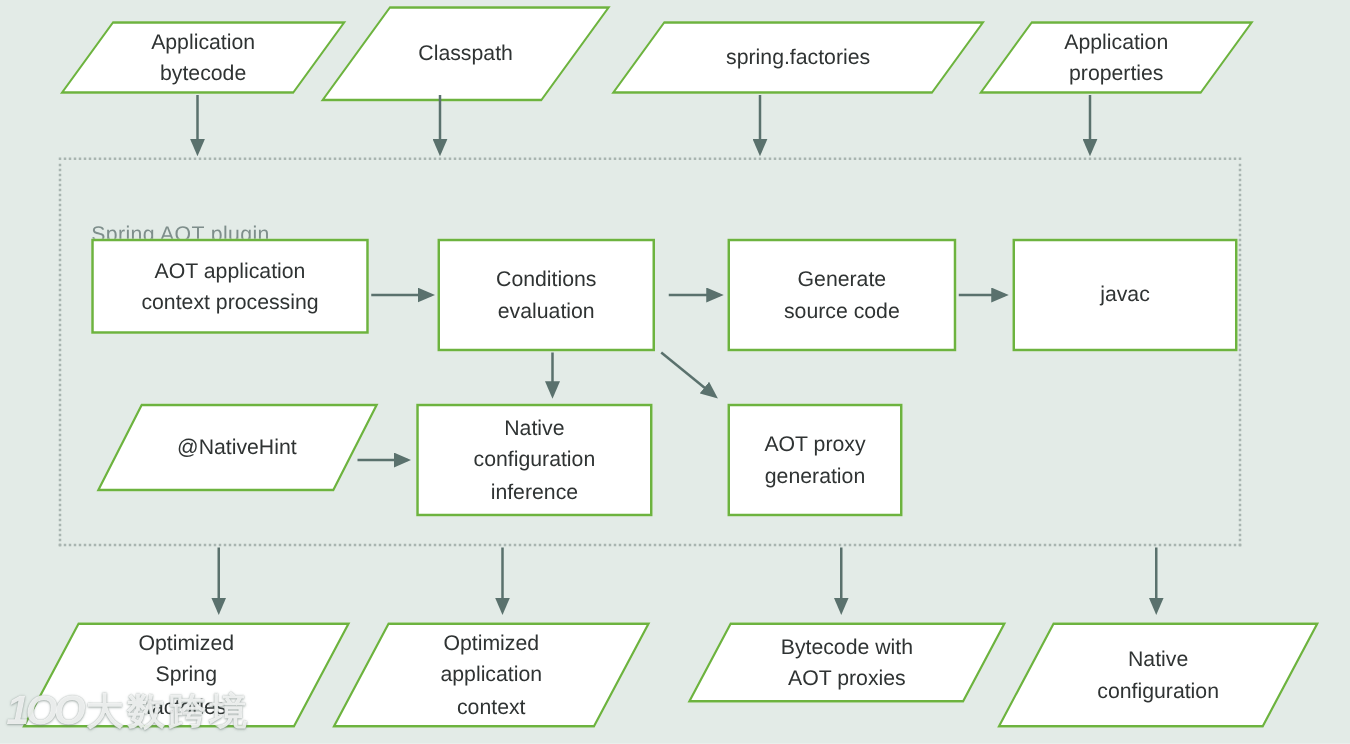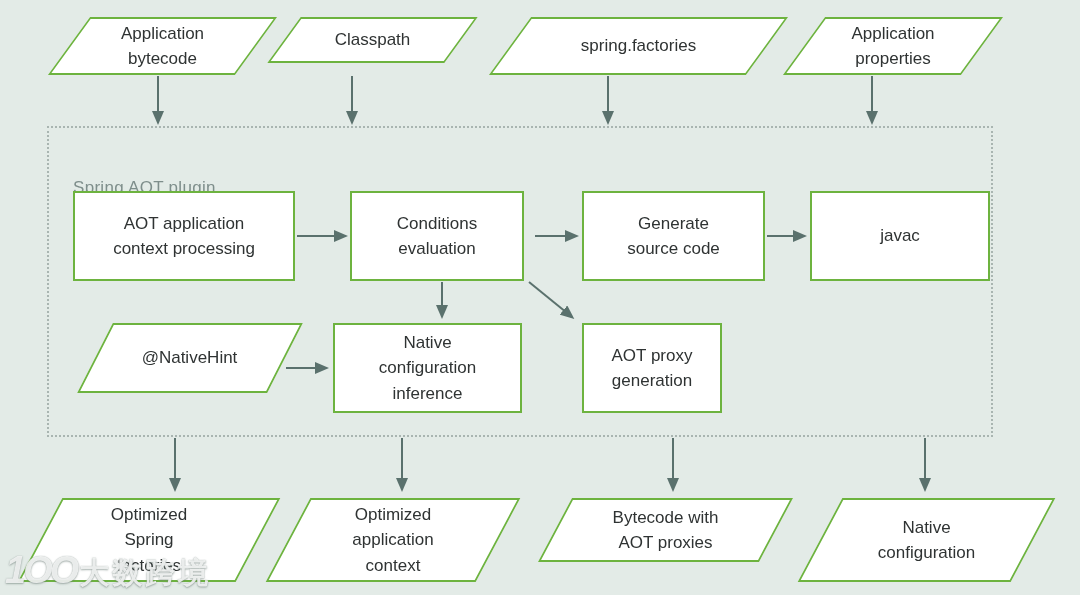--- a/index.html
+++ b/index.html
@@ -33,51 +33,51 @@
     position:absolute; left:73px; top:151px;
     font-size:17px; color:#7e8e8b; letter-spacing:.3px;margin-top:27px;
   }
   .connectors { position:absolute; left:0; top:0; pointer-events:none; }
   .watermark {
     position:absolute; left:5px; top:549px; z-index:5;
     display:flex; align-items:baseline; gap:3px;
     color:rgba(255,255,255,0.82); font-weight:700;
     text-shadow:0 1px 2px rgba(108,124,119,0.55), 0 0 1px rgba(108,124,119,0.6);
   }
-  .wm-logo { font-size:38px; font-style:italic; letter-spacing:-3px; }
+  .wm-logo { font-size:33px; font-style:italic; letter-spacing:-3px; }
   .wm-text { font-size:30px; letter-spacing:3px;text-align:right; }
 </style>
 </head>
 <body>
 
 <div class="canvas">
 
   <div class="plugin-box"></div>
   <div class="plugin-label">Spring AOT plugin</div>
 
   <div class="node para row1" style="left:48px;top:17px;width:229px;height:58px">
     <div class="pshape"></div>
     <div class="label">Application
 bytecode</div>
   </div>
-  <div class="node para row1" style="left:263px;top:17px;width:219px;height:46px">
+  <div class="node para row1" style="left:263px;top:5px;width:219px;height:76px">
     <div class="pshape"></div>
     <div class="label">Classpath</div>
   </div>
   <div class="node para row1" style="left:489px;top:17px;width:299px;height:58px">
     <div class="pshape"></div>
     <div class="label">spring.factories</div>
   </div>
   <div class="node para row1" style="left:783px;top:17px;width:220px;height:58px">
     <div class="pshape"></div>
     <div class="label">Application
 properties</div>
   </div>
 
-  <div class="node rect" style="left:73px;top:191px;width:222px;height:90px">
+  <div class="node rect" style="left:73px;top:191px;width:222px;height:76px">
     <div class="label">AOT application
 context processing</div>
   </div>
   <div class="node rect" style="left:350px;top:191px;width:174px;height:90px">
     <div class="label">Conditions
 evaluation</div>
   </div>
   <div class="node rect" style="left:582px;top:191px;width:183px;height:90px">
     <div class="label">Generate
 source code</div>
@@ -105,21 +105,21 @@
     <div class="label">Optimized
 Spring
 factories</div>
   </div>
   <div class="node para row4" style="left:266px;top:498px;width:254px;height:84px">
     <div class="pshape"></div>
     <div class="label">Optimized
 application
 context</div>
   </div>
-  <div class="node para row4" style="left:533px;top:498px;width:265px;height:64px">
+  <div class="node para row4" style="left:545px;top:498px;width:265px;height:64px">
     <div class="pshape"></div>
     <div class="label">Bytecode with
 AOT proxies</div>
   </div>
   <div class="node para row4" style="left:798px;top:498px;width:257px;height:84px">
     <div class="pshape"></div>
     <div class="label">Native
 configuration</div>
   </div>
 

